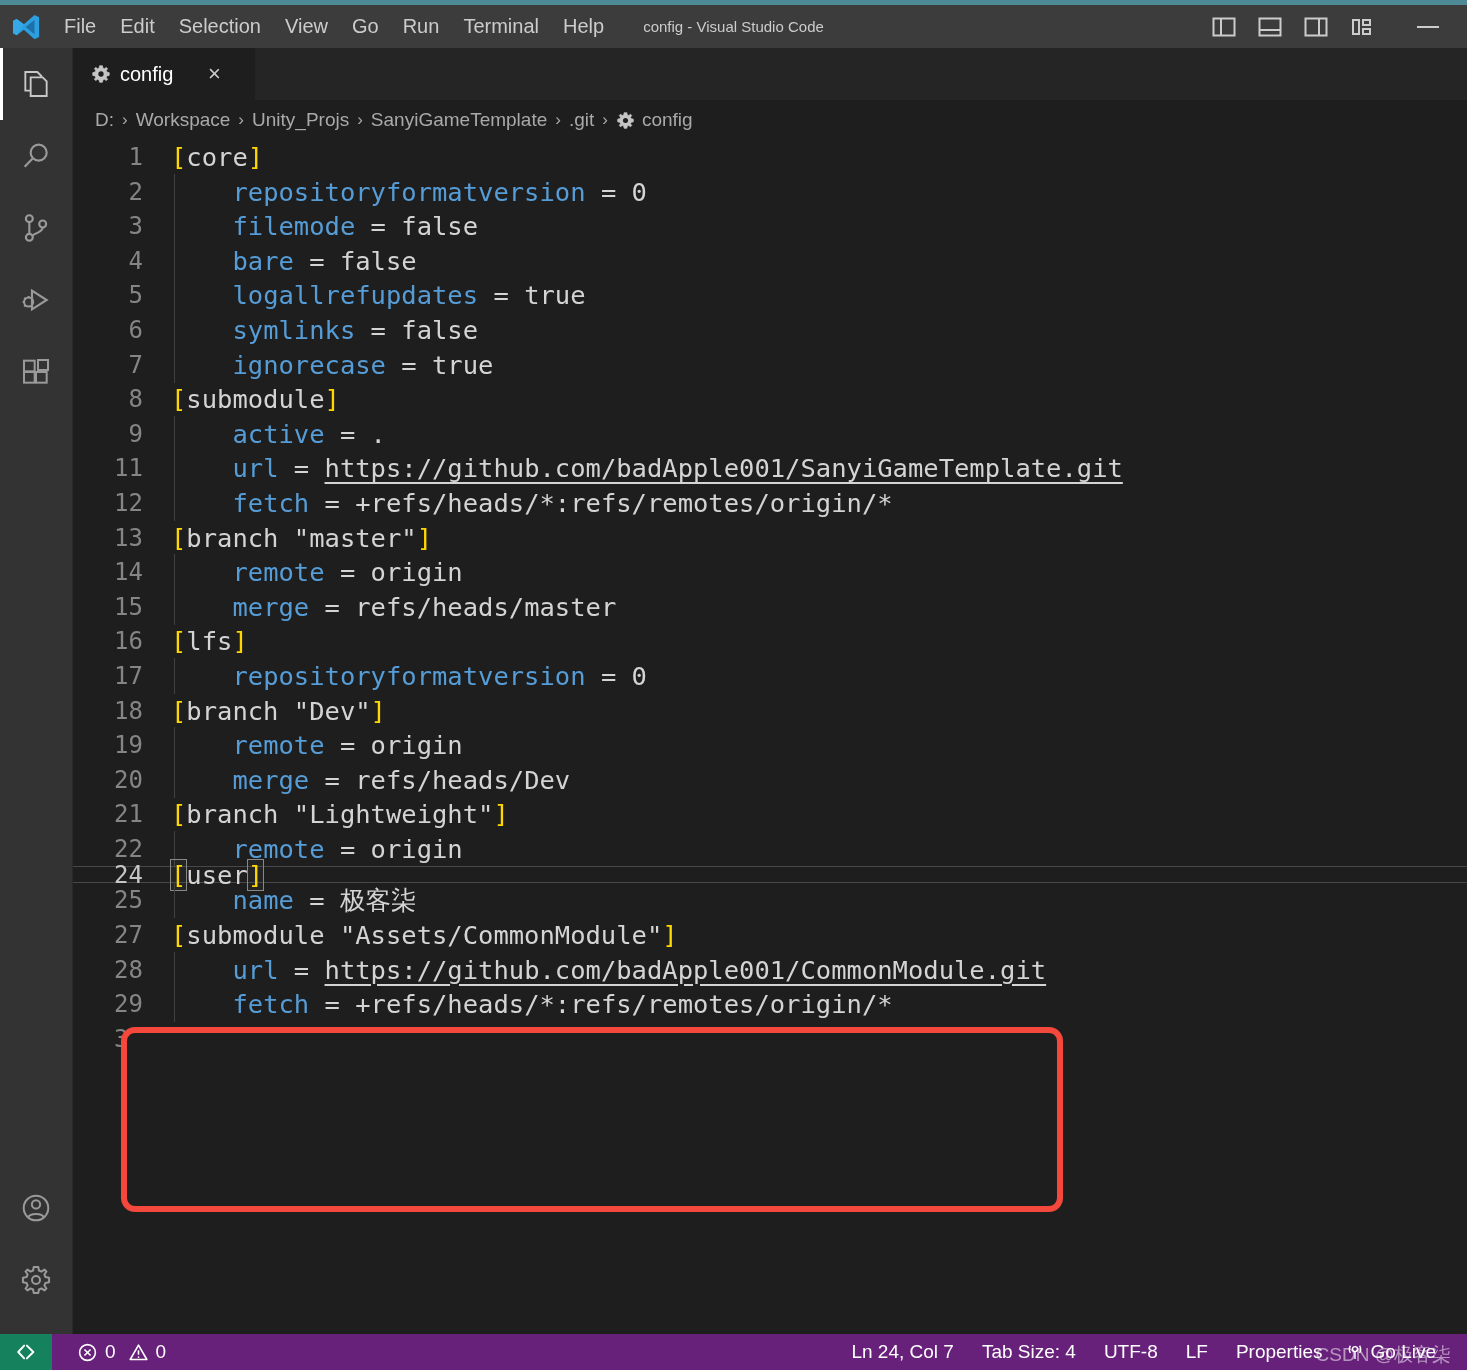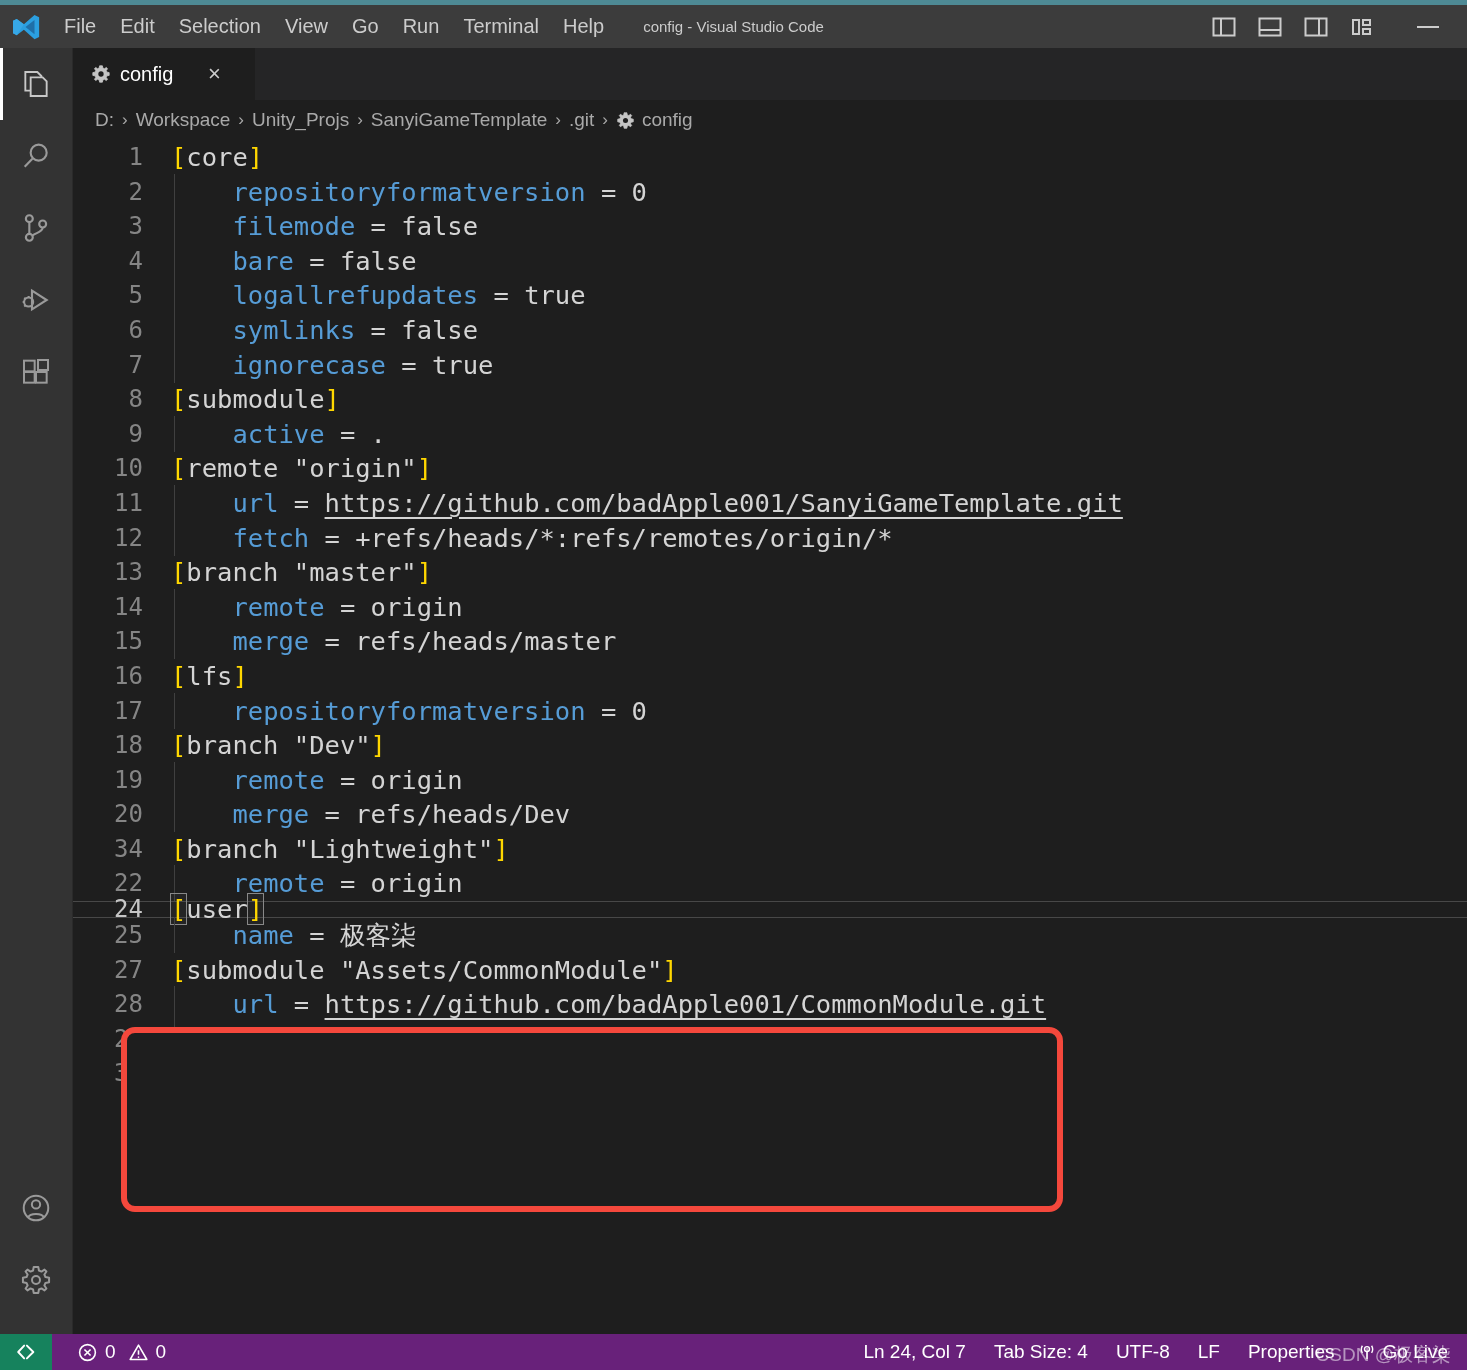--- a/index.html
+++ b/index.html
@@ -245,21 +245,21 @@
     font-size: 19px;
     position: relative;
   }
   .remote-indicator {
     background: #16825d;
     height: 36px;
     display: flex; align-items: center; justify-content: center;
     padding: 0 14px;
   }
   .status-left { display: flex; align-items: center; margin-left: 14px; }
-  .status-right { display: flex; align-items: center; margin-left: auto; padding-right: 8px; }
+  .status-right { display: flex; align-items: center; margin-left: auto; padding-right: 20px; }
   .sb-item {
     display: flex; align-items: center;
     padding: 0 11px; height: 36px;
     white-space: nowrap;
   }
   .sb-gap { width: 6px; }
 
   
   .watermark {
     position: absolute;
@@ -440,32 +440,31 @@
         <div class="code-rows" id="code-rows">
             <div class="code-line"><div class="lineno">1</div><div class="line-text"><span class="t-br">[</span><span class="t-sec">core</span><span class="t-br">]</span></div></div>
             <div class="code-line"><div class="lineno">2</div><div class="line-text"><span class="indent-guide"></span><span class="t-val">    </span><span class="t-key">repositoryformatversion</span><span class="t-eq"> = </span><span class="t-num">0</span></div></div>
             <div class="code-line"><div class="lineno">3</div><div class="line-text"><span class="indent-guide"></span><span class="t-val">    </span><span class="t-key">filemode</span><span class="t-eq"> = </span><span class="t-val">false</span></div></div>
             <div class="code-line"><div class="lineno">4</div><div class="line-text"><span class="indent-guide"></span><span class="t-val">    </span><span class="t-key">bare</span><span class="t-eq"> = </span><span class="t-val">false</span></div></div>
             <div class="code-line"><div class="lineno">5</div><div class="line-text"><span class="indent-guide"></span><span class="t-val">    </span><span class="t-key">logallrefupdates</span><span class="t-eq"> = </span><span class="t-val">true</span></div></div>
             <div class="code-line"><div class="lineno">6</div><div class="line-text"><span class="indent-guide"></span><span class="t-val">    </span><span class="t-key">symlinks</span><span class="t-eq"> = </span><span class="t-val">false</span></div></div>
             <div class="code-line"><div class="lineno">7</div><div class="line-text"><span class="indent-guide"></span><span class="t-val">    </span><span class="t-key">ignorecase</span><span class="t-eq"> = </span><span class="t-val">true</span></div></div>
             <div class="code-line"><div class="lineno">8</div><div class="line-text"><span class="t-br">[</span><span class="t-sec">submodule</span><span class="t-br">]</span></div></div>
             <div class="code-line"><div class="lineno">9</div><div class="line-text"><span class="indent-guide"></span><span class="t-val">    </span><span class="t-key">active</span><span class="t-eq"> = </span><span class="t-val">.</span></div></div>
-            <div class="code-line"><div class="lineno">10</div><div class="line-text"><span class="t-br">[</span><span class="t-sec">remote "origin"</span><span class="t-br">]</span></div></div>
             <div class="code-line"><div class="lineno">11</div><div class="line-text"><span class="indent-guide"></span><span class="t-val">    </span><span class="t-key">url</span><span class="t-eq"> = </span><span class="t-link">https://github.com/badApple001/SanyiGameTemplate.git</span></div></div>
             <div class="code-line"><div class="lineno">12</div><div class="line-text"><span class="indent-guide"></span><span class="t-val">    </span><span class="t-key">fetch</span><span class="t-eq"> = </span><span class="t-val">+refs/heads/*:refs/remotes/origin/*</span></div></div>
             <div class="code-line"><div class="lineno">13</div><div class="line-text"><span class="t-br">[</span><span class="t-sec">branch "master"</span><span class="t-br">]</span></div></div>
             <div class="code-line"><div class="lineno">14</div><div class="line-text"><span class="indent-guide"></span><span class="t-val">    </span><span class="t-key">remote</span><span class="t-eq"> = </span><span class="t-val">origin</span></div></div>
             <div class="code-line"><div class="lineno">15</div><div class="line-text"><span class="indent-guide"></span><span class="t-val">    </span><span class="t-key">merge</span><span class="t-eq"> = </span><span class="t-val">refs/heads/master</span></div></div>
             <div class="code-line"><div class="lineno">16</div><div class="line-text"><span class="t-br">[</span><span class="t-sec">lfs</span><span class="t-br">]</span></div></div>
             <div class="code-line"><div class="lineno">17</div><div class="line-text"><span class="indent-guide"></span><span class="t-val">    </span><span class="t-key">repositoryformatversion</span><span class="t-eq"> = </span><span class="t-num">0</span></div></div>
             <div class="code-line"><div class="lineno">18</div><div class="line-text"><span class="t-br">[</span><span class="t-sec">branch "Dev"</span><span class="t-br">]</span></div></div>
             <div class="code-line"><div class="lineno">19</div><div class="line-text"><span class="indent-guide"></span><span class="t-val">    </span><span class="t-key">remote</span><span class="t-eq"> = </span><span class="t-val">origin</span></div></div>
             <div class="code-line"><div class="lineno">20</div><div class="line-text"><span class="indent-guide"></span><span class="t-val">    </span><span class="t-key">merge</span><span class="t-eq"> = </span><span class="t-val">refs/heads/Dev</span></div></div>
-            <div class="code-line"><div class="lineno">34</div><div class="line-text"><span class="t-br">[</span><span class="t-sec">branch "Lightweight"</span><span class="t-br">]</span></div></div>
+            <div class="code-line"><div class="lineno">21</div><div class="line-text"><span class="t-br">[</span><span class="t-sec">branch "Lightweight"</span><span class="t-br">]</span></div></div>
             <div class="code-line"><div class="lineno">22</div><div class="line-text"><span class="indent-guide"></span><span class="t-val">    </span><span class="t-key">remote</span><span class="t-eq"> = </span><span class="t-val">origin</span></div></div>
             <div class="code-line current"><div class="lineno">24</div><div class="line-text"><span class="t-brmatch">[</span><span class="t-sec">user</span><span class="t-brmatch">]</span></div></div>
             <div class="code-line"><div class="lineno">25</div><div class="line-text"><span class="indent-guide"></span><span class="t-val">    </span><span class="t-key">name</span><span class="t-eq"> = </span><span class="t-val">极客柒</span></div></div>
             <div class="code-line"><div class="lineno">27</div><div class="line-text"><span class="t-br">[</span><span class="t-sec">submodule "Assets/CommonModule"</span><span class="t-br">]</span></div></div>
             <div class="code-line"><div class="lineno">28</div><div class="line-text"><span class="indent-guide"></span><span class="t-val">    </span><span class="t-key">url</span><span class="t-eq"> = </span><span class="t-link">https://github.com/badApple001/CommonModule.git</span></div></div>
             <div class="code-line"><div class="lineno">29</div><div class="line-text"><span class="indent-guide"></span><span class="t-val">    </span><span class="t-key">fetch</span><span class="t-eq"> = </span><span class="t-val">+refs/heads/*:refs/remotes/origin/*</span></div></div>
             <div class="code-line"><div class="lineno">30</div><div class="line-text"></div></div>
           </div>
         <div class="anno-box" id="anno-box" style="left: 48px; width: 930px; top: 887.438px; height: 172.375px;"></div>
       </div>

